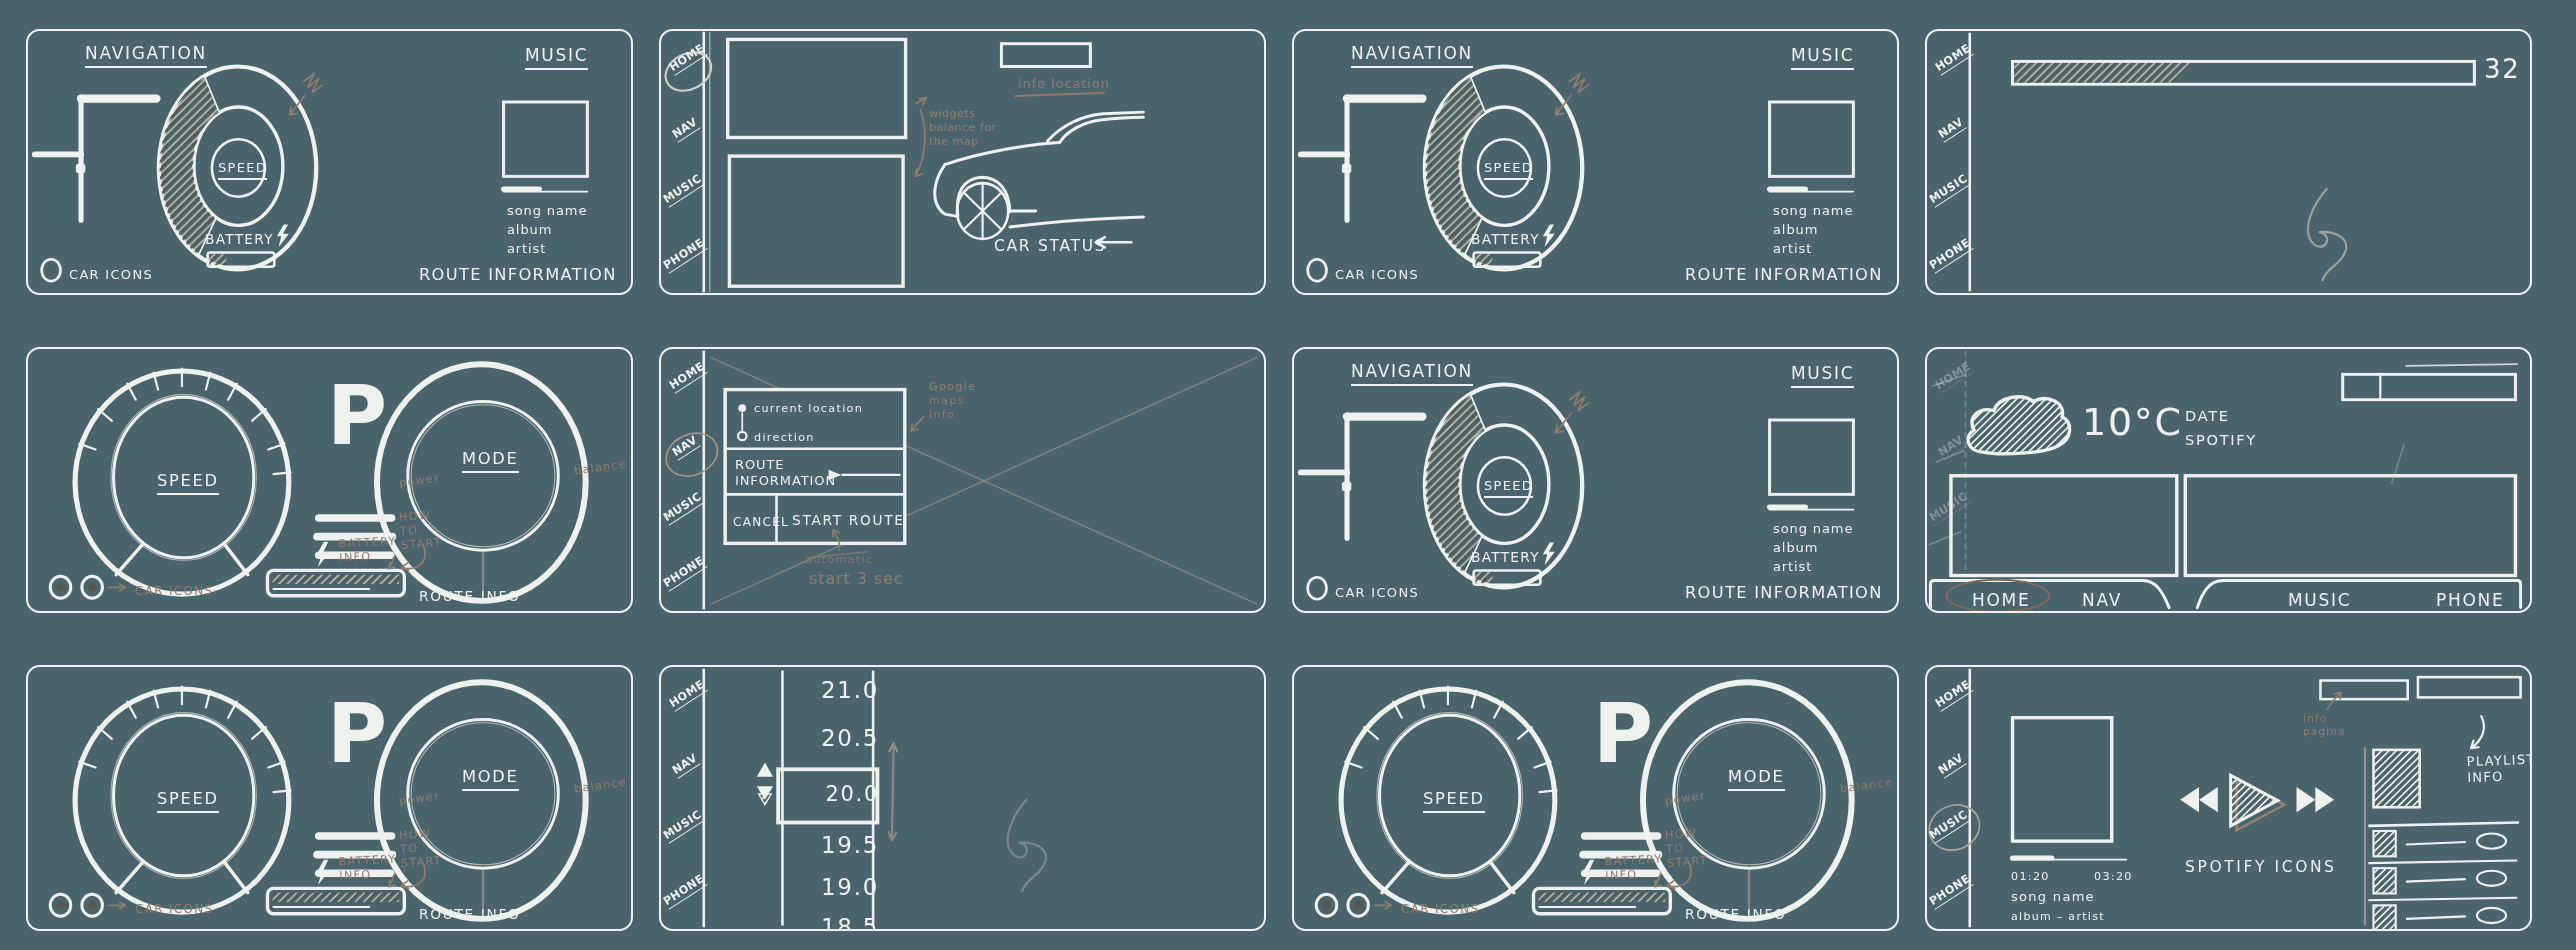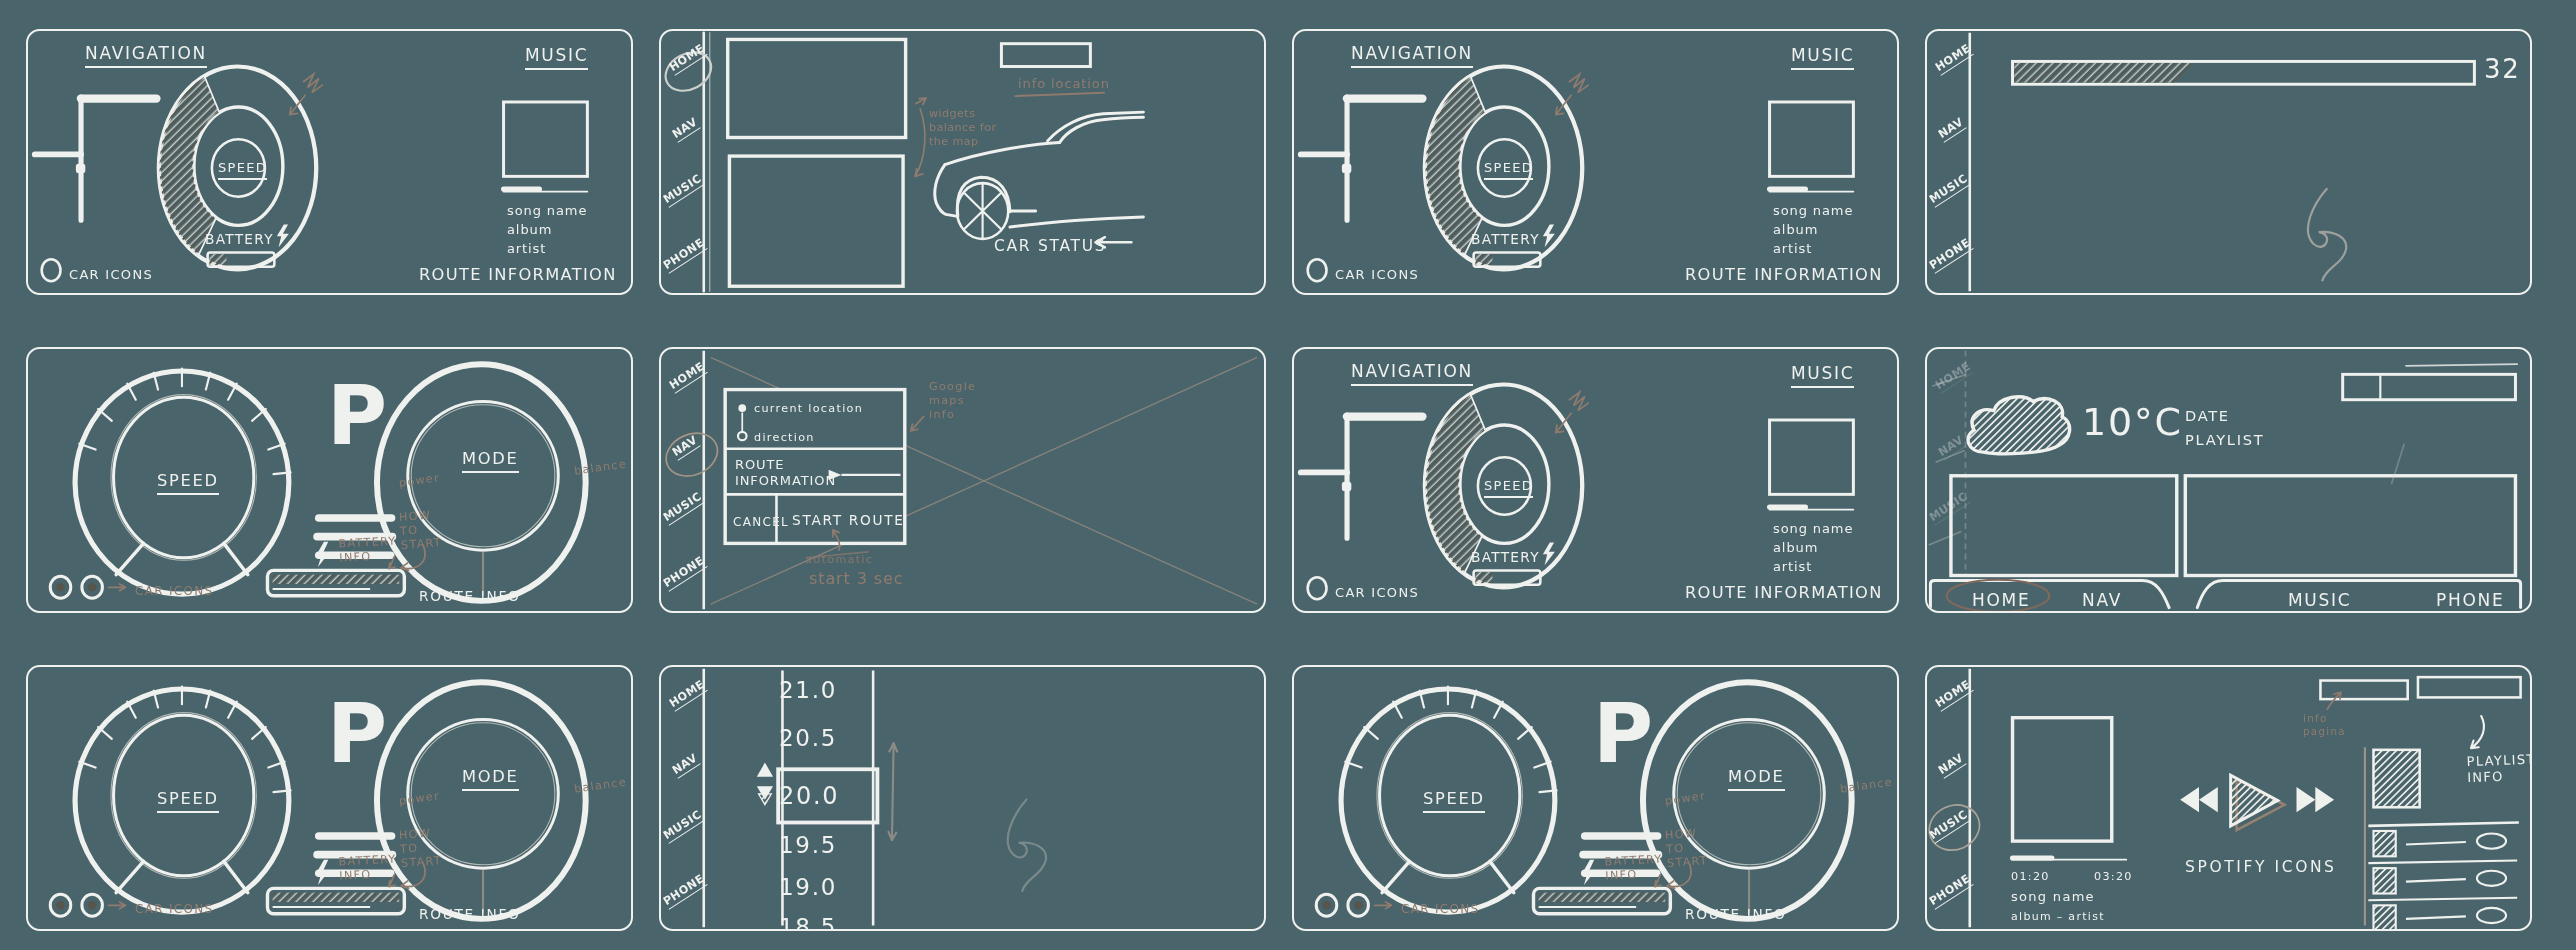--- a/index.html
+++ b/index.html
@@ -23,21 +23,21 @@
   .wrap{white-space:normal;}
   .u{border-bottom:2.1px solid #eff1ee;padding-bottom:1.7px;}
   .brown{color:#8f7b6e;}
   .faint{opacity:.32;}
   .side{
     position:absolute;font-size:11.2px;font-weight:bold;letter-spacing:0.4px;
     transform:rotate(-33deg);transform-origin:left center;
     border-bottom:1.7px solid #eff1ee;padding-bottom:0.9px;
   }
   .s1{left:9.5px;top:31px}.s2{left:13px;top:98px}.s3{left:4.3px;top:163px}.s4{left:4.3px;top:229px}
-  .bignum{font-size:23px;letter-spacing:1.7px;text-align:left;width:100px;position:absolute;left:118px;}
+  .bignum{font-size:23px;letter-spacing:1.7px;text-align:right;width:100px;position:absolute;left:118px;}
 </style>
 </head>
 <body>
 
 <svg width="0" height="0" style="position:absolute" aria-hidden="true">
   <defs>
     <pattern id="hatchDark" width="7" height="7" patternUnits="userSpaceOnUse" patternTransform="rotate(45)">
       <path d="M1,0 V7" stroke="#575953" stroke-width="3.2"></path>
       <path d="M5,0 V7" stroke="#d9dbd5" stroke-width="1.4"></path>
     </pattern>
@@ -339,21 +339,21 @@
         <path d="M316,306 C322,288 330,274 346,274 L690,274 Q694,274 694,278 L694,306" stroke-width="3.5"></path>
       </g>
       <ellipse cx="83" cy="292" rx="60" ry="19" stroke="#7e695c" stroke-width="2.5" fill="none"></ellipse>
       <path d="M558,112 L543,160" stroke="#cdd3cf" stroke-width="2" opacity=".3"></path>
     </svg>
     <div class="side s1 faint" style="border-color:rgba(239,241,238,.4)">HOME</div>
     <div class="side s2 faint" style="border-color:rgba(239,241,238,.4)">NAV</div>
     <div class="side s3 faint" style="border-color:rgba(239,241,238,.4)">MUSIC</div>
     <div class="lbl" style="left:155px;top:50px;font-size:38px;letter-spacing:1.7px">10°C</div>
     <div class="lbl" style="left:258px;top:58px;font-size:14.6px;letter-spacing:1.7px">DATE</div>
-    <div class="lbl" style="left:258px;top:82px;font-size:14.6px;letter-spacing:1.7px">PLAYLIST</div>
+    <div class="lbl" style="left:258px;top:82px;font-size:14.6px;letter-spacing:1.7px">SPOTIFY</div>
     <div class="lbl" style="left:45px;top:241px;font-size:17px;letter-spacing:1.7px">HOME</div>
     <div class="lbl" style="left:155px;top:241px;font-size:17px;letter-spacing:1.7px">NAV</div>
     <div class="lbl" style="left:361px;top:241px;font-size:17px;letter-spacing:1.7px">MUSIC</div>
     <div class="lbl" style="left:509px;top:241px;font-size:17px;letter-spacing:1.7px">PHONE</div>
   </div>
 
   <div class="cell">
   <div class="panel">
     <svg class="decor" viewBox="0 0 705 310" preserveAspectRatio="none">
       <g stroke="#eff1ee" fill="none" stroke-linecap="round">
@@ -422,21 +422,21 @@
         <path d="M272,90 L270,205 M272,90 l-5,10 M272,90 l4,10 M270,205 l-4,-10 M270,205 l5,-9"></path>
       </g>
       <path d="M428,156 C412,174 396,206 412,222 C426,234 436,210 418,208 C436,206 452,214 450,228 C446,246 426,250 422,266" stroke="#a3aaa4" stroke-width="2.5" fill="none" opacity=".55"></path>
     </svg>
     <div class="side s1">HOME</div>
     <div class="side s2">NAV</div>
     <div class="side s3">MUSIC</div>
     <div class="side s4">PHONE</div>
     <div class="bignum" style="top:10.3px">21.0</div>
     <div class="bignum" style="top:58px">20.5</div>
-    <div class="bignum" style="top:115px;font-size:24px">20.0</div>
+    <div class="bignum" style="top:115px;font-size:21px">20.0</div>
     <div class="bignum" style="top:165px">19.5</div>
     <div class="bignum" style="top:207px">19.0</div>
     <div class="bignum" style="top:247px">18.5</div>
   </div>
 
   <div class="cell">
   <div class="panel">
     <svg class="decor" viewBox="0 0 705 310" preserveAspectRatio="none">
       <g stroke="#eff1ee" fill="none" stroke-linecap="round">
         <ellipse cx="180" cy="158" rx="125" ry="132" stroke-width="6"></ellipse>

